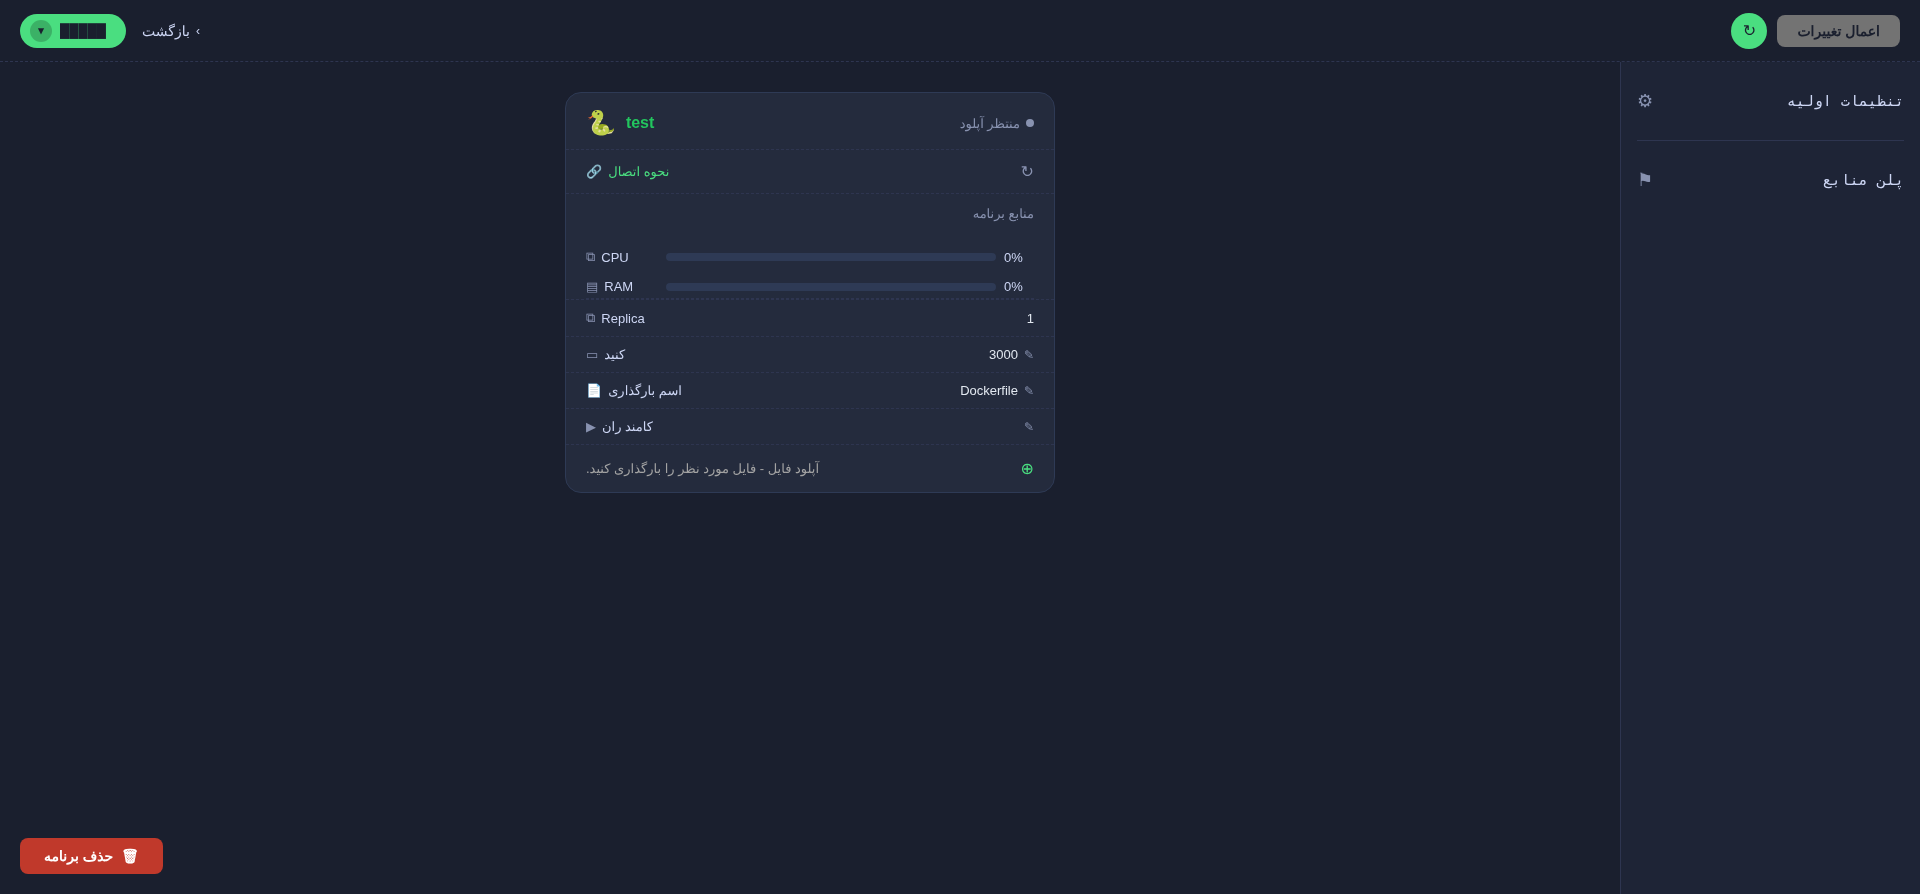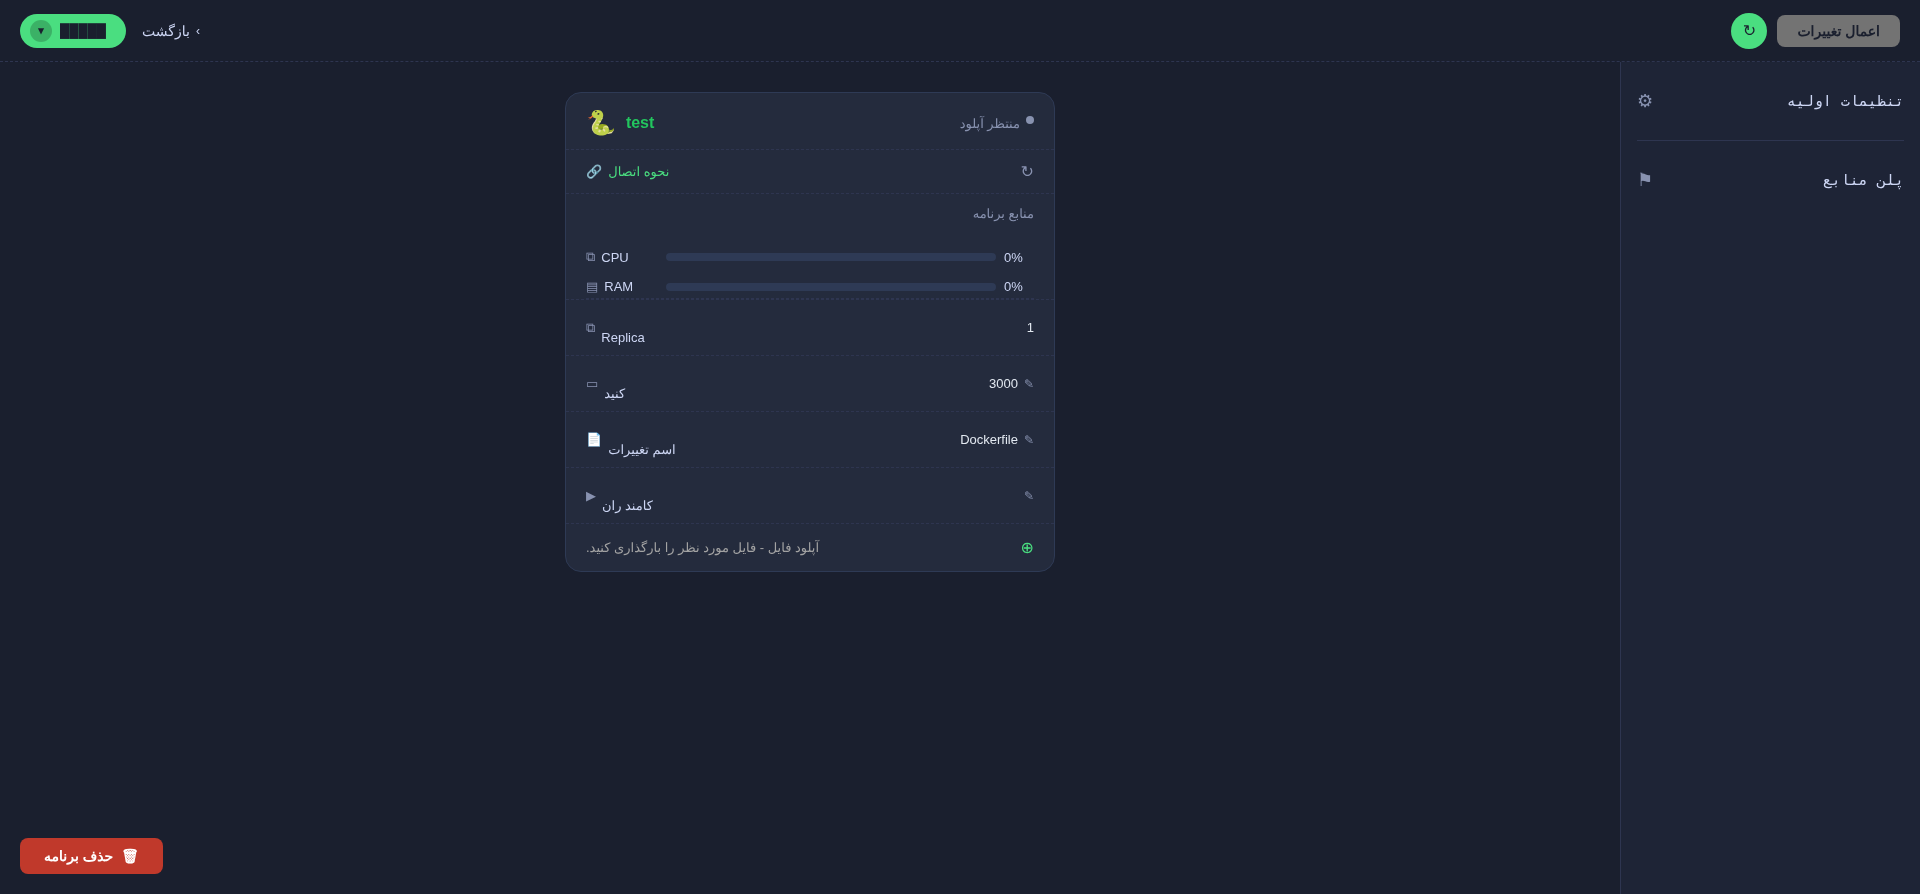--- a/index.html
+++ b/index.html
@@ -164,20 +164,21 @@
       border-radius: 50%;
       background: #8892b0;
       display: inline-block;
     }
     .app-status-label {
       color: #8892b0;
       font-size: 13px;
     }
     .app-status-dot-label {
       display: flex;
+      align-items: center;
       gap: 6px;
     }
     .card-header-right {
       display: flex;
       align-items: center;
       gap: 10px;
     }
     .app-name {
       font-size: 16px;
       font-weight: bold;
@@ -279,21 +280,20 @@
     }
     .info-row-label {
       display: flex;
       align-items: center;
       gap: 6px;
       flex-shrink: 0;
     }
     .info-label-text {
       font-size: 13px;
       color: #cdd6f4;
-      margin-top: 20px;
     }
     .info-label-icon {
       color: #8892b0;
       font-size: 13px;
     }
     .info-value {
       font-size: 13px;
       color: #e2e8f0;
       display: flex;
       align-items: center;
@@ -468,21 +468,21 @@
         <span class="info-label-icon">▭</span>
       </div>
     </div>
 
     <div class="info-row">
       <div class="info-value">
         <span class="edit-icon">✎</span>
         <span>Dockerfile</span>
       </div>
       <div class="info-row-label">
-        <span class="info-label-text">اسم تغییرات</span>
+        <span class="info-label-text">اسم بارگذاری</span>
         <span class="info-label-icon">📄</span>
       </div>
     </div>
 
     <div class="info-row">
       <div class="info-value">
         <span class="edit-icon">✎</span>
       </div>
       <div class="info-row-label">
         <span class="info-label-text">کامند ران</span>

